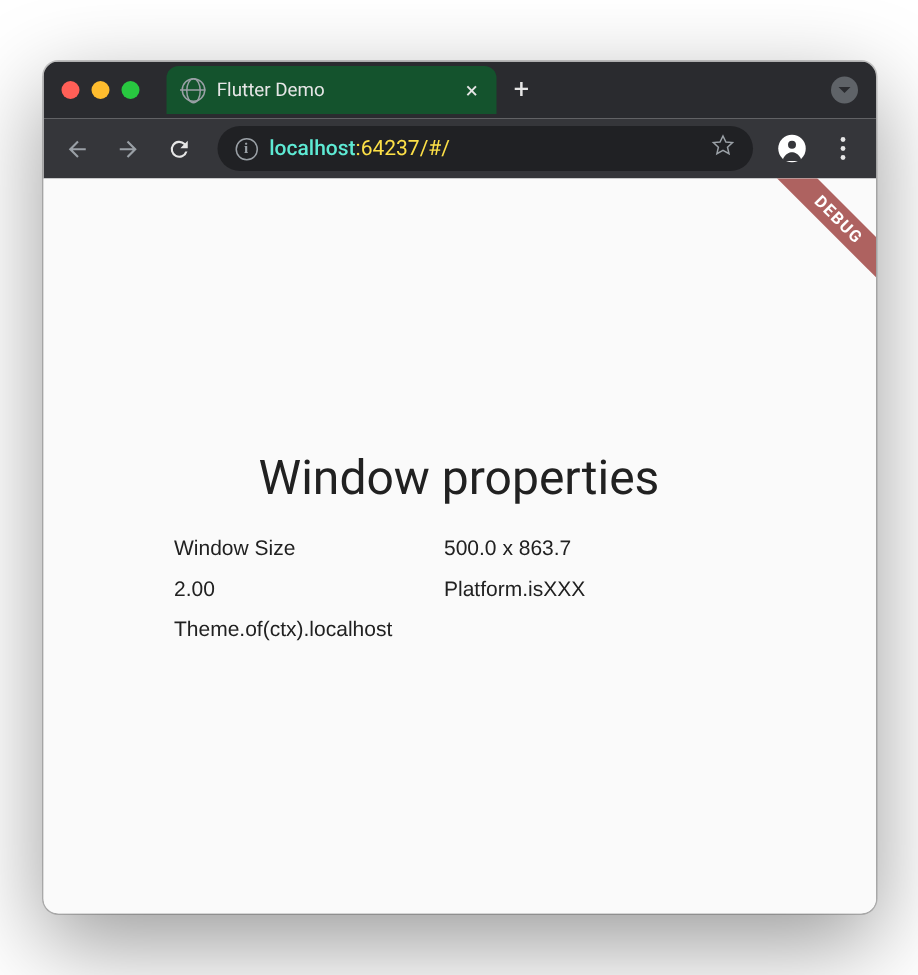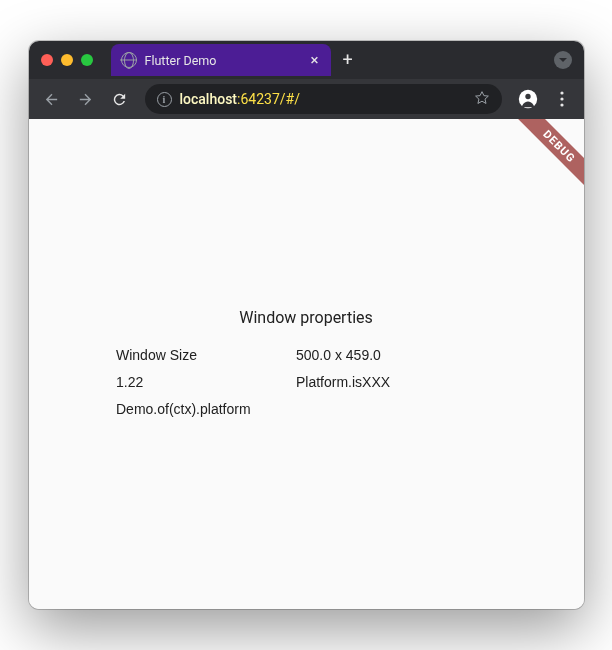--- a/index.html
+++ b/index.html
@@ -37,21 +37,21 @@
     }
     .traffic-light {
       width: 12px;
       height: 12px;
       border-radius: 50%;
     }
     .tl-red { background: #ff5f57; }
     .tl-yellow { background: #febc2e; }
     .tl-green { background: #28c840; }
     .tab {
-      background: #4c1d95;
+      background: #14532d;
       height: 32px;
       margin-top: 0;
       border-radius: 8px 8px 0 0;
       display: flex;
       align-items: center;
       padding: 0 10px;
       gap: 8px;
       min-width: 220px;
       color: #e6e6e6;
       font-size: 12.5px;
@@ -139,21 +139,21 @@
       width: 15px; height: 15px;
       border: 1.5px solid #9aa0a6;
       border-radius: 50%;
       display: flex; align-items: center; justify-content: center;
       color: #9aa0a6;
       font-size: 10px;
       font-weight: bold;
       font-family: Georgia, serif;
       flex-shrink: 0;
     }
-    .addr-host { color: #fef9c3; font-weight: 500; }
+    .addr-host { color: #5eead4; font-weight: 500; }
     .addr-rest { color: #fde047; }
     .addr-text { flex: 1; white-space: nowrap; overflow: hidden; }
     .star-icon svg { width: 16px; height: 16px; fill: none; stroke: #9aa0a6; stroke-width: 1.5; }
     .profile-btn {
       width: 28px; height: 28px;
       border-radius: 50%;
       display: flex; align-items: center; justify-content: center;
       cursor: pointer;
       margin: 0 2px;
     }
@@ -180,21 +180,21 @@
       background: #ae6260;
       color: #fff;
       font-size: 11px;
       font-weight: 700;
       letter-spacing: 1px;
       padding: 3px 44px;
       transform: rotate(45deg);
       text-align: center;
     }
     .page-title {
-      font-size: 16px;
+      font-size: 32px;
       font-weight: 400;
       color: #212121;
       margin-bottom: 18px;
       font-family: Roboto, -apple-system, sans-serif;
     }
     .props {
       display: grid;
       grid-template-columns: 180px 200px;
       row-gap: 6px;
       font-size: 14px;
@@ -268,20 +268,20 @@
           <circle cx="2" cy="14" r="1.6"></circle>
         </svg>
     </div>
   </div>
 
   <div class="content">
     <div class="debug-banner">DEBUG</div>
     <h2 class="page-title">Window properties</h2>
     <div class="props">
       <div>Window Size</div>
-      <div>500.0 x 459.0</div>
-      <div>1.22</div>
+      <div>500.0 x 863.7</div>
+      <div>2.00</div>
       <div>Platform.isXXX</div>
-      <div>Demo.of(ctx).platform</div>
+      <div>Theme.of(ctx).localhost</div>
     </div>
   </div>
 
 </div>
 
 </body></html>

